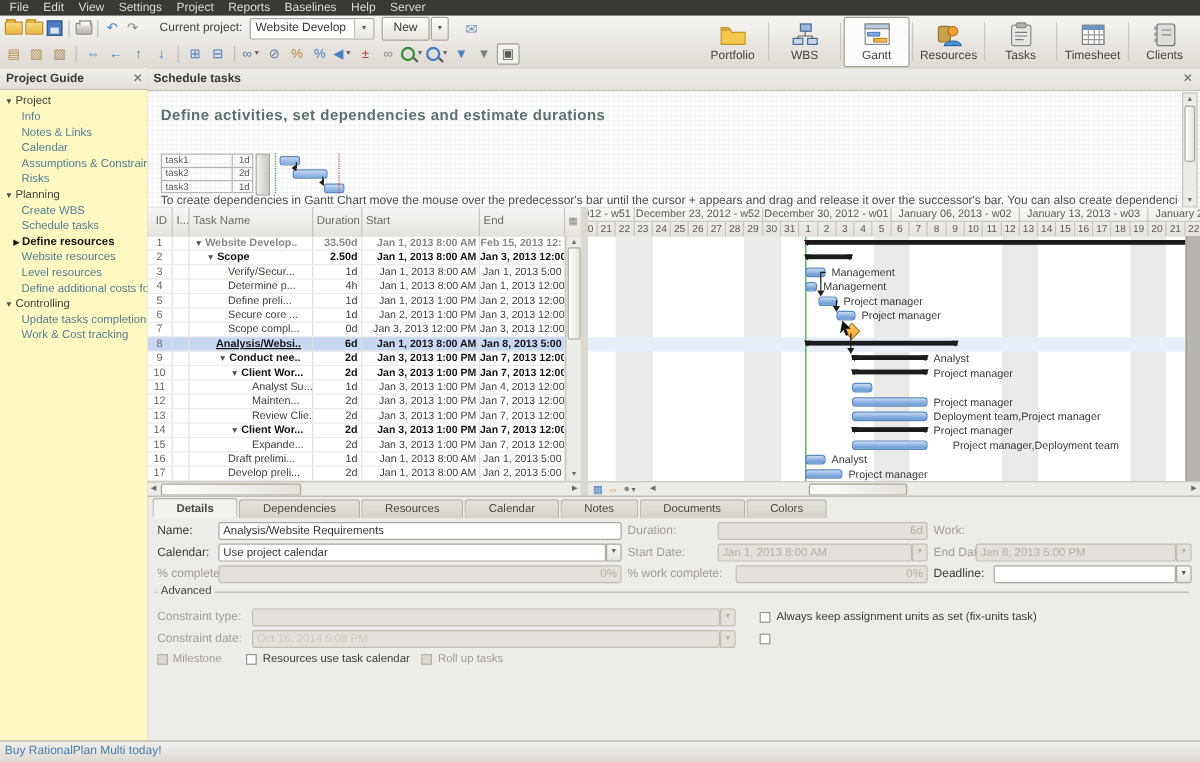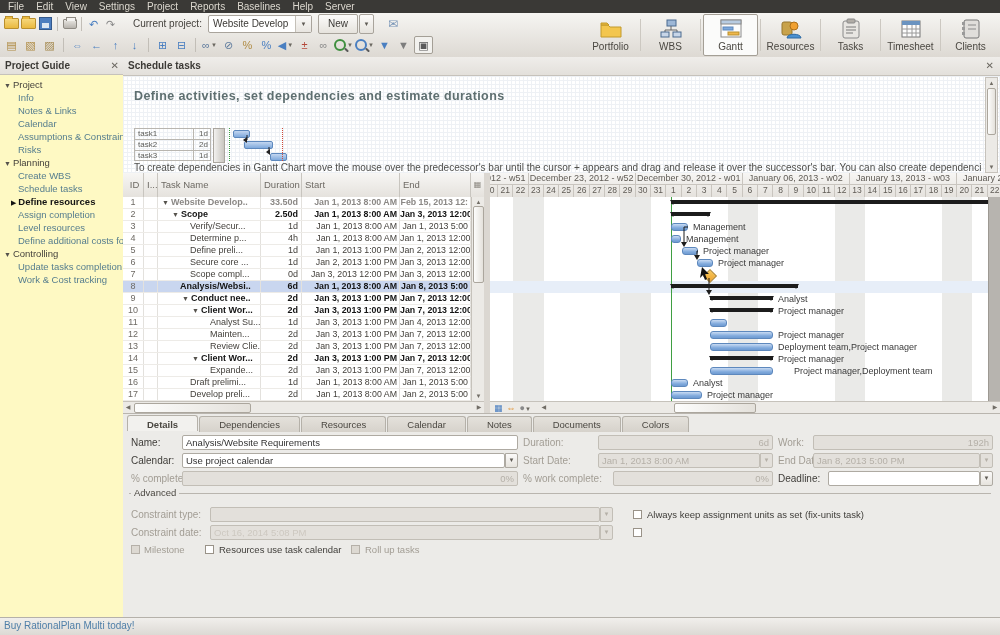--- a/index.html
+++ b/index.html
@@ -340,21 +340,21 @@
       <div class="tree-section"><span class="tw">▼ </span><span>Project</span></div>
       <div class="tree-item"><span>Info</span></div>
       <div class="tree-item"><span>Notes &amp; Links</span></div>
       <div class="tree-item"><span>Calendar</span></div>
       <div class="tree-item"><span>Assumptions &amp; Constraints</span></div>
       <div class="tree-item"><span>Risks</span></div>
       <div class="tree-section"><span class="tw">▼ </span><span>Planning</span></div>
       <div class="tree-item"><span>Create WBS</span></div>
       <div class="tree-item"><span>Schedule tasks</span></div>
       <div class="tree-item active"><span class="tw">▶ </span><span>Define resources</span></div>
-      <div class="tree-item"><span>Assign completion</span></div>
+      <div class="tree-item"><span>Website resources</span></div>
       <div class="tree-item"><span>Level resources</span></div>
       <div class="tree-item"><span>Define additional costs for</span></div>
       <div class="tree-section"><span class="tw">▼ </span><span>Controlling</span></div>
       <div class="tree-item"><span>Update tasks completion</span></div>
       <div class="tree-item"><span>Work &amp; Cost tracking</span></div>
     </div>
 </div>
 
 <div id="content-header">
   <span>Schedule tasks</span>
@@ -461,21 +461,21 @@
       <div class="tcell tc-id">7</div>
       <div class="tcell tc-info"></div>
       <div class="tcell tc-name" style="padding-left: 32px;"><span>Scope compl...</span></div>
       <div class="tcell tc-dur">0d</div>
       <div class="tcell tc-date">Jan 3, 2013 12:00 PM</div>
       <div class="tcell tc-end">Jan 3, 2013 12:00</div>
     </div>
     <div class="trow bold selected">
       <div class="tcell tc-id">8</div>
       <div class="tcell tc-info"></div>
-      <div class="tcell tc-name" style="padding-left: 22px;"><span>Analysis/Websi..</span></div>
+      <div class="tcell tc-name" style="padding-left: 22px; text-decoration: underline;"><span>Analysis/Websi..</span></div>
       <div class="tcell tc-dur">6d</div>
       <div class="tcell tc-date">Jan 1, 2013 8:00 AM</div>
       <div class="tcell tc-end">Jan 8, 2013 5:00</div>
     </div>
     <div class="trow bold">
       <div class="tcell tc-id">9</div>
       <div class="tcell tc-info"></div>
       <div class="tcell tc-name" style="padding-left: 24px;"><span class="tcaret">▼</span><span>Conduct nee..</span></div>
       <div class="tcell tc-dur">2d</div>
       <div class="tcell tc-date">Jan 3, 2013 1:00 PM</div>
@@ -672,21 +672,20 @@
       <div class="tab">Notes</div>
       <div class="tab">Documents</div>
       <div class="tab">Colors</div>
     </div>
 
   <span class="flabel" style="left:8px;top:21px;">Name:</span>
   <div class="inp" style="left:59px;top:21px;width:336px;">Analysis/Website Requirements</div>
   <span class="flabel dis" style="left:400px;top:21px;">Duration:</span>
   <div class="inp dis num" style="left:475px;top:21px;width:175px;">6d</div>
   <span class="flabel dis" style="left:655px;top:21px;">Work:</span>
-  <div class="inp dis num" style="left:690px;top:21px;width:180px;">192h</div>
 
   <span class="flabel" style="left:8px;top:39px;">Calendar:</span>
   <div class="inp" style="left:59px;top:39px;width:323px;">Use project calendar</div>
   <div class="dd" style="left:382px;top:39px;">▼</div>
   <span class="flabel dis" style="left:400px;top:39px;">Start Date:</span>
   <div class="inp dis" style="left:475px;top:39px;width:162px;">Jan 1, 2013 8:00 AM</div>
   <div class="dd dis" style="left:637px;top:39px;">▼</div>
   <span class="flabel dis" style="left:655px;top:39px;">End Date:</span>
   <div class="inp dis" style="left:690px;top:39px;width:167px;">Jan 8, 2013 5:00 PM</div>
   <div class="dd dis" style="left:857px;top:39px;">▼</div>

